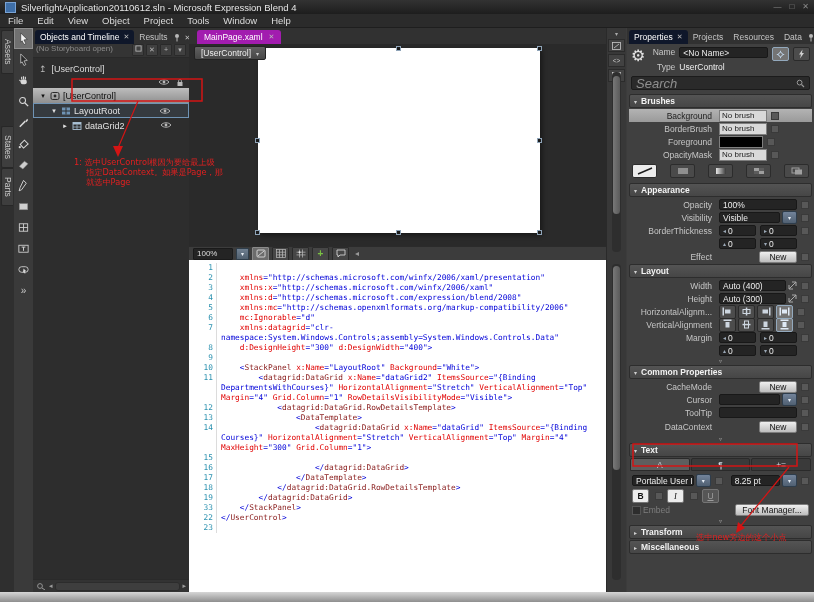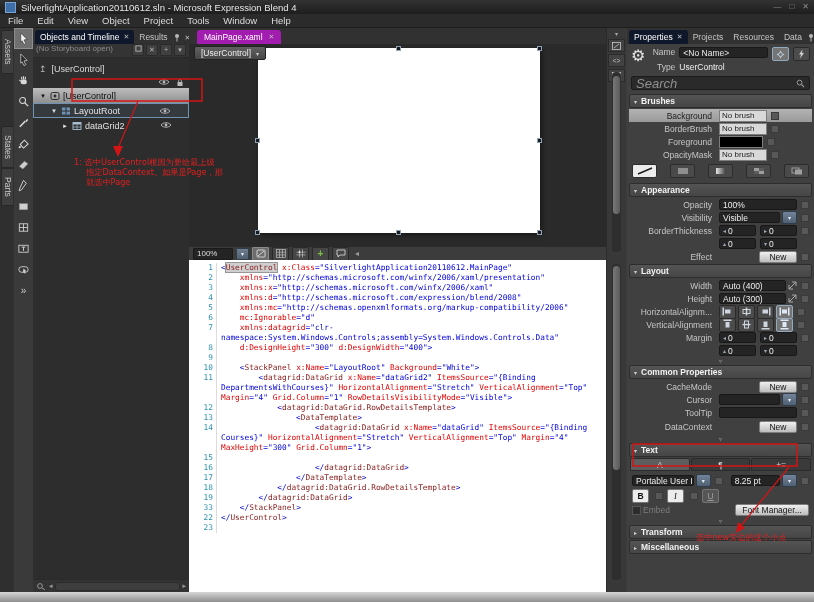--- a/index.html
+++ b/index.html
@@ -365,21 +365,21 @@
       <span class="zbtn">
         <svg width="10" height="9" viewBox="0 0 10 9">
             <path d="M1,1 h8 v5 h-5 l-2,2 v-2 h-1 z" fill="none" stroke="#cfcfcf" stroke-width="0.9"></path>
           </svg>
       </span>
       <span class="zback">◂</span>
     </div>
 
     <div class="code-area">
       <div>
-          <div class="cl"><span class="ln">1</span><span class="ct"><span class="c-pun">&lt;</span><span class="c-tag c-sel">UserControl</span> <span class="c-attr">x:Class</span><span class="c-pun">=</span><span class="c-str">"SilverlightApplication20110612.MainPage"</span></span></div>
+          <div class="cl"><span class="ln">1</span></div>
           <div class="cl"><span class="ln">2</span><span class="ct">    <span class="c-attr">xmlns</span><span class="c-pun">=</span><span class="c-str">"http://schemas.microsoft.com/winfx/2006/xaml/presentation"</span></span></div>
           <div class="cl"><span class="ln">3</span><span class="ct">    <span class="c-attr">xmlns:x</span><span class="c-pun">=</span><span class="c-str">"http://schemas.microsoft.com/winfx/2006/xaml"</span></span></div>
           <div class="cl"><span class="ln">4</span><span class="ct">    <span class="c-attr">xmlns:d</span><span class="c-pun">=</span><span class="c-str">"http://schemas.microsoft.com/expression/blend/2008"</span></span></div>
           <div class="cl"><span class="ln">5</span><span class="ct">    <span class="c-attr">xmlns:mc</span><span class="c-pun">=</span><span class="c-str">"http://schemas.openxmlformats.org/markup-compatibility/2006"</span></span></div>
           <div class="cl"><span class="ln">6</span><span class="ct">    <span class="c-attr">mc:Ignorable</span><span class="c-pun">=</span><span class="c-str">"d"</span></span></div>
           <div class="cl"><span class="ln">7</span><span class="ct">    <span class="c-attr">xmlns:datagrid</span><span class="c-pun">=</span><span class="c-str">"clr-</span></span></div>
           <div class="cl"><span class="ln"></span><span class="ct"><span class="c-str">namespace:System.Windows.Controls;assembly=System.Windows.Controls.Data"</span></span></div>
           <div class="cl"><span class="ln">8</span><span class="ct">    <span class="c-attr">d:DesignHeight</span><span class="c-pun">=</span><span class="c-str">"300"</span> <span class="c-attr">d:DesignWidth</span><span class="c-pun">=</span><span class="c-str">"400"</span><span class="c-pun">&gt;</span></span></div>
           <div class="cl"><span class="ln">9</span><span class="ct"></span></div>
           <div class="cl"><span class="ln">10</span><span class="ct">    <span class="c-pun">&lt;</span><span class="c-tag">StackPanel</span> <span class="c-attr">x:Name</span><span class="c-pun">=</span><span class="c-str">"LayoutRoot"</span> <span class="c-attr">Background</span><span class="c-pun">=</span><span class="c-str">"White"</span><span class="c-pun">&gt;</span></span></div>

